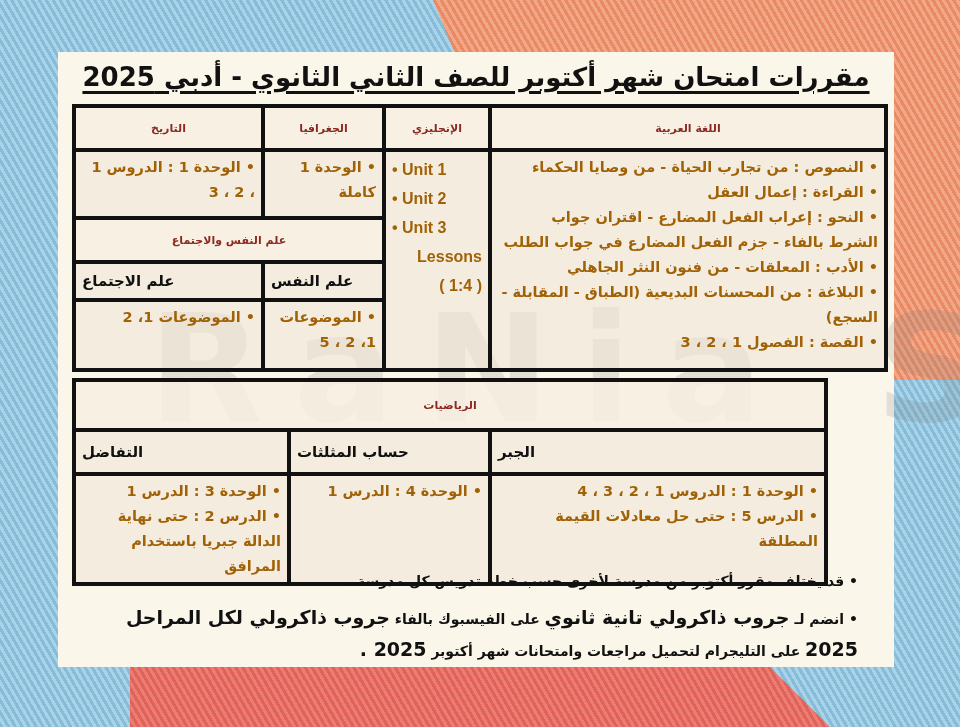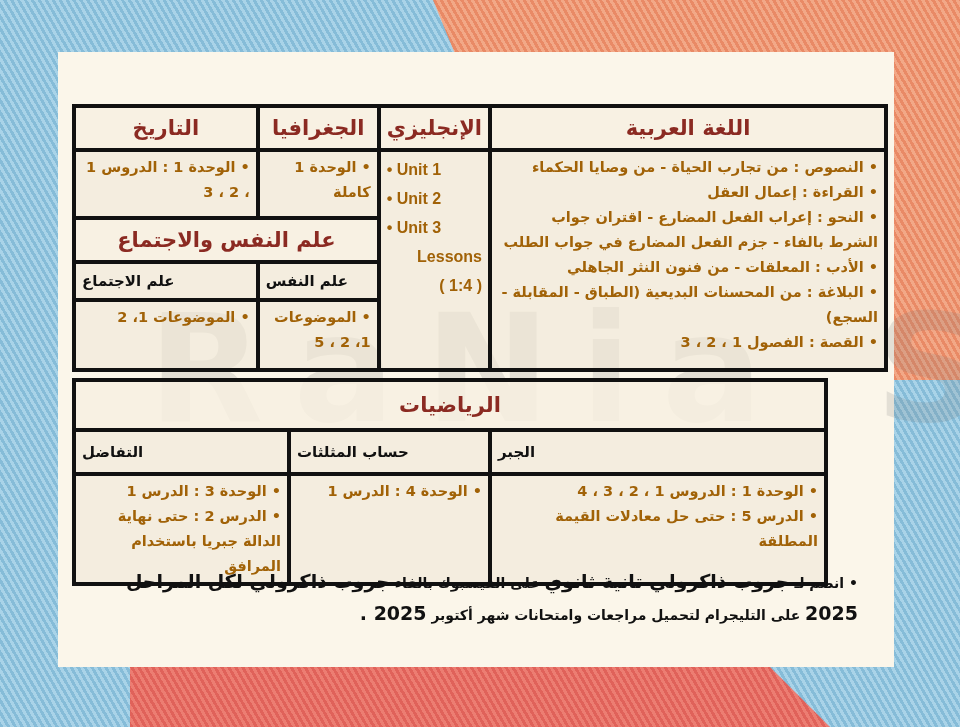--- a/index.html
+++ b/index.html
@@ -23,21 +23,21 @@
   .watermark{position:absolute;left:90px;top:230px;font-size:150px;font-weight:bold;
     color:rgba(120,120,120,0.18);letter-spacing:30px;white-space:nowrap;}
   .title{
     position:absolute;left:0;right:0;top:10px;text-align:center;
     font-size:26px;font-weight:bold;color:#111;direction:rtl;
   }
   .title span{text-decoration:underline;text-decoration-thickness:3px;text-underline-offset:5px;}
   table{border-collapse:collapse;direction:rtl;position:absolute;}
   td{border:4px solid #111;vertical-align:top;padding:3px 6px;font-weight:bold;font-size:14.5px;color:#a16207;
      background:rgba(240,232,215,0.6);}
-  td.h{text-align:center;vertical-align:middle;color:#8b2a22;font-size:21px;height:34px;background:rgba(248,240,225,0.8);}
+  td.h{text-align:center;vertical-align:middle;color:#8b2a22;font-size:11px;height:34px;background:rgba(248,240,225,0.8);}
   td.sh{text-align:left;vertical-align:middle;color:#111;font-size:15px;height:28px;}
   .t1{left:14px;top:52px;width:816px;}
   .t2{left:14px;top:326px;width:756px;}
   ul{list-style:none;margin:0;padding:0;}
   li{line-height:25px;}
   li::before{content:"• ";}
   .en{direction:ltr;text-align:left;font-family:"Liberation Sans",sans-serif;font-size:16px;}
   .en li{line-height:29px;}
   .notes{position:absolute;right:36px;left:20px;top:514px;direction:rtl;font-size:14px;font-weight:bold;color:#111;}
   .notes p{margin:0 0 6px 0;line-height:30px;}
@@ -45,20 +45,21 @@
 </style>
 </head>
 <body>
 
 <div class="bg-blue"></div>
 <div class="bg-orange"></div>
 <div class="bg-red"></div>
 
 <div class="paper">
   <div class="watermark">RaNia Saree</div>
+  <div class="title"><span>مقررات امتحان شهر أكتوبر للصف الثاني الثانوي - أدبي 2025</span></div>
 
   <table class="t1">
     <tbody>
         <tr>
       <td class="h" style="width:380px">اللغة العربية</td>
       <td class="h" style="width:90px">الإنجليزي</td>
       <td class="h" style="width:105px">الجغرافيا</td>
       <td class="h" colspan="2">التاريخ</td>
     </tr>
     <tr>
@@ -140,15 +141,16 @@
         <ul>
           <li>الوحدة 3 : الدرس 1</li>
           <li>الدرس 2 : حتى نهاية الدالة جبريا باستخدام المرافق</li>
         </ul>
       </td>
     </tr>
   </tbody>
     </table>
 
   <div class="notes">
+    <p>• <span>قد يختلف مقرر أكتوبر من مدرسة لأخرى حسب خطة تدريس كل مدرسة .</span></p>
     <p>• <span>انضم لـ </span><span class="big">جروب ذاكرولي تانية ثانوي</span><span> على الفيسبوك بالفاء </span><span class="big">جروب ذاكرولي لكل المراحل 2025</span><span> على التليجرام لتحميل مراجعات وامتحانات شهر أكتوبر </span><span class="big">2025 .</span></p>
   </div>
 </div>
 
 </body></html>

